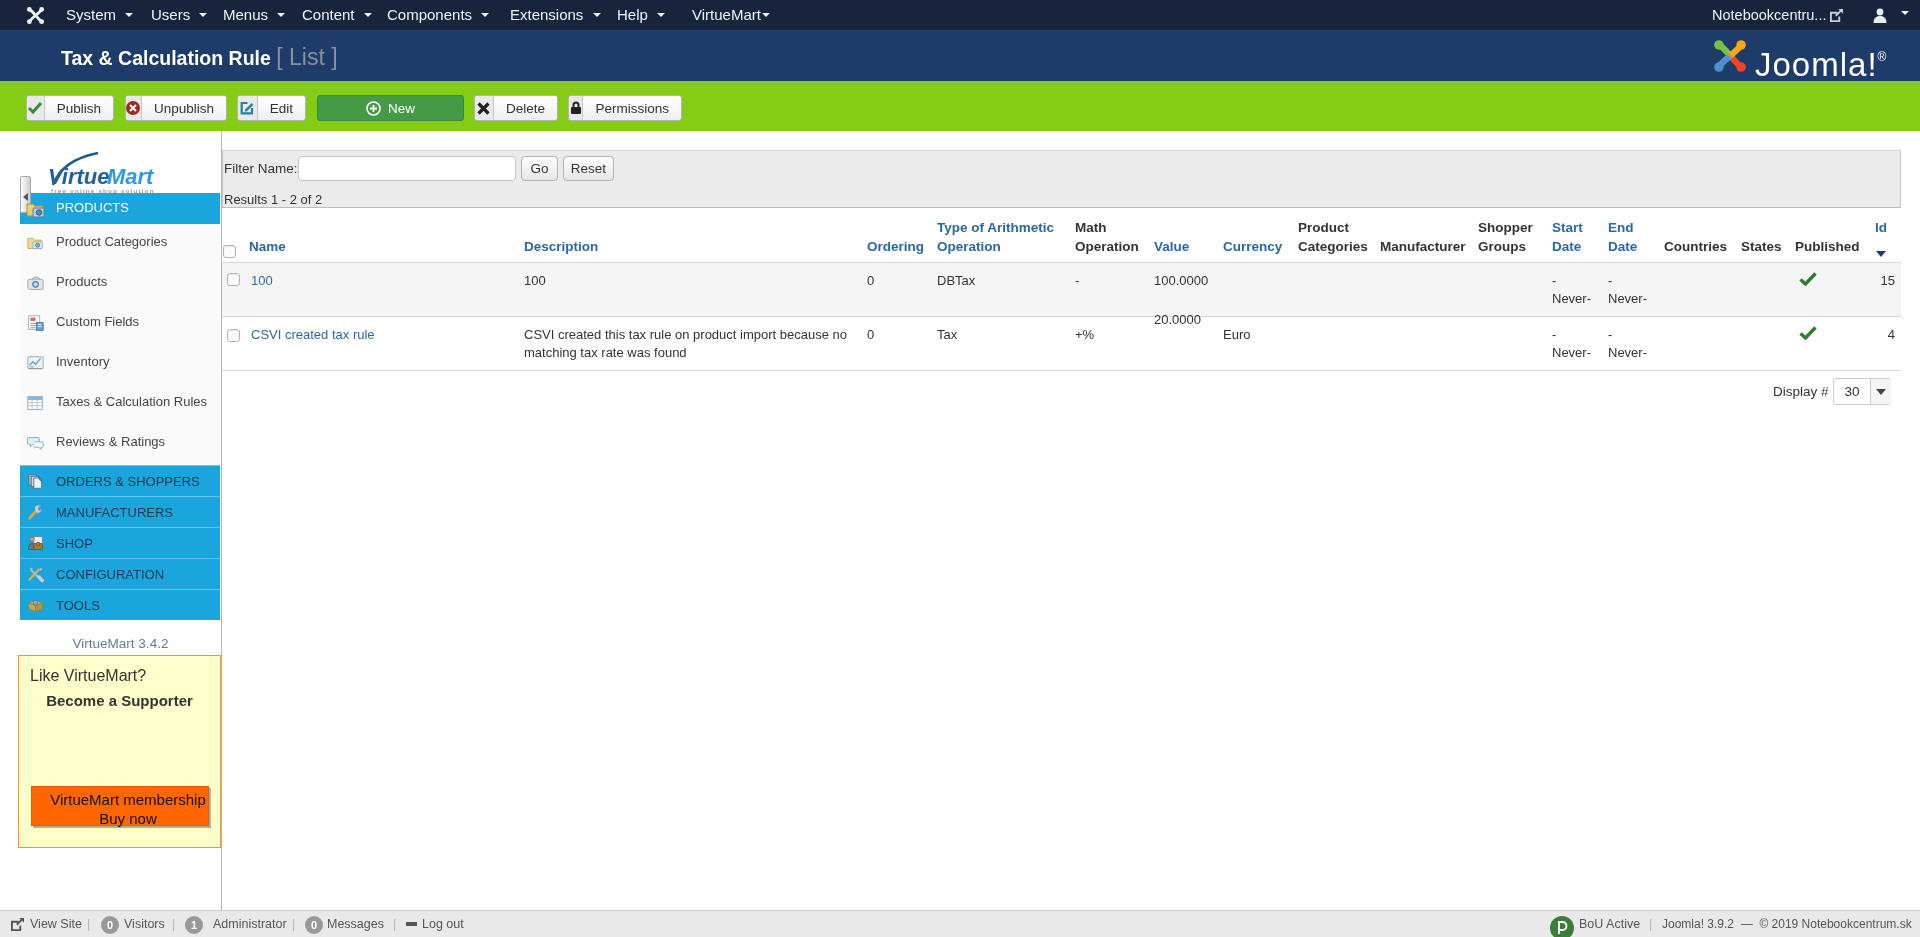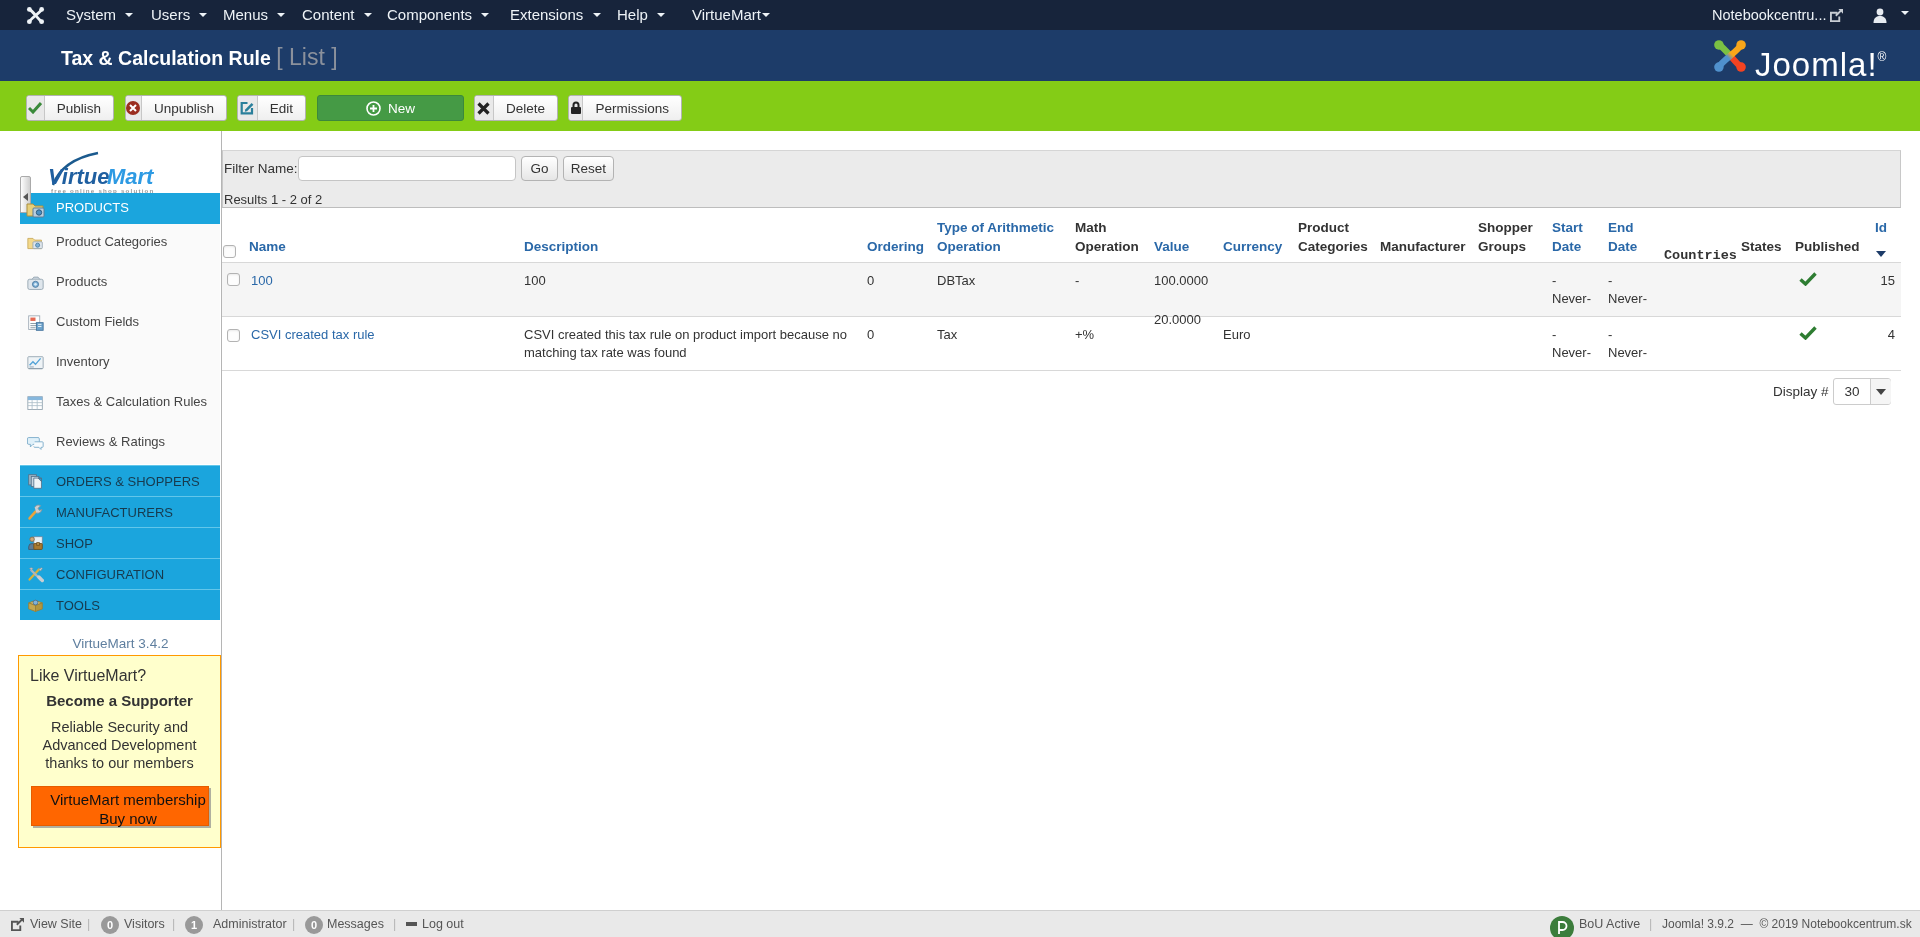--- a/index.html
+++ b/index.html
@@ -282,21 +282,20 @@
       <path d="M2,7 L2,14 L10,17 L10,10 Z" fill="#c5a84f" stroke="#9a7f35" stroke-width="1"></path>
       <path d="M18,7 L18,14 L10,17 L10,10 Z" fill="#b3973e" stroke="#9a7f35" stroke-width="1"></path>
       <circle cx="10" cy="6.5" r="2.8" fill="#7fb2d8" stroke="#44739b" stroke-width="1"></circle>
     </svg>
 </div>
 
 <div class="abs" style="left:20px;top:636px;width:201px;text-align:center;color:#5f7f9f;font-size:13.5px;">VirtueMart 3.4.2</div>
 <div class="abs" style="left:18px;top:655px;width:203px;height:193px;background:#ffffcc;border:1.5px solid #f90;">
   <div class="abs" style="left:11px;top:11px;font-size:16px;color:#333;">Like VirtueMart?</div>
   <div class="abs" style="left:0;top:36px;width:100%;text-align:center;font-size:15px;font-weight:bold;color:#333;">Become a Supporter</div>
-  <div class="abs" style="left:0;top:62px;width:100%;text-align:center;font-size:14.5px;color:#333;line-height:18px;">Reliable Security and<br>Advanced Development<br>thanks to our members</div>
   <div class="abs" style="left:12px;top:130px;width:178px;height:40px;background:#f60;border:1px solid #e55d00;box-shadow:2px 2px 0 #b0b0a0;text-align:center;font-size:15px;color:#111;line-height:19px;padding-top:3px;padding-left:16px;">VirtueMart membership<br>Buy now</div>
 </div>
 
 <div id="filterbar"></div>
 <div class="abs" style="left:224px;top:161px;font-size:13.5px;color:#333;">Filter Name:</div>
 <div class="abs" style="left:298px;top:156px;width:218px;height:25px;background:#fff;border:1px solid #c5c5c5;border-radius:4px;"></div>
 <div class="inbtn" style="left:521px;top:156px;width:37px;line-height:23px;">Go</div>
 <div class="inbtn" style="left:563px;top:156px;width:51px;line-height:23px;">Reset</div>
 <div class="abs" style="left:224px;top:192px;font-size:13px;color:#333;">Results 1 - 2 of 2</div>
 
@@ -306,21 +305,21 @@
 <div class="hcell hlink" style="left:867px;top:237px;">Ordering</div>
 <div class="hcell hlink" style="left:937px;top:218px;width:120px;">Type of Arithmetic Operation</div>
 <div class="hcell" style="left:1075px;top:218px;width:70px;">Math Operation</div>
 <div class="hcell hlink" style="left:1154px;top:237px;">Value</div>
 <div class="hcell hlink" style="left:1223px;top:237px;">Currency</div>
 <div class="hcell" style="left:1298px;top:218px;width:75px;">Product Categories</div>
 <div class="hcell" style="left:1380px;top:237px;">Manufacturer</div>
 <div class="hcell" style="left:1478px;top:218px;width:64px;">Shopper Groups</div>
 <div class="hcell hlink" style="left:1552px;top:218px;width:40px;">Start Date</div>
 <div class="hcell hlink" style="left:1608px;top:218px;width:40px;">End Date</div>
-<div class="hcell" style="left:1664px;top:246px;font-family:Liberation Mono, monospace;">Countries</div>
+<div class="hcell" style="left:1664px;top:237px;">Countries</div>
 <div class="hcell" style="left:1741px;top:237px;">States</div>
 <div class="hcell" style="left:1795px;top:237px;">Published</div>
 <div class="hcell hlink" style="left:1875px;top:218px;">Id</div>
 <div class="abs" style="left:1876px;top:251px;width:0;height:0;border-left:5px solid transparent;border-right:5px solid transparent;border-top:6px solid #1d3c69;"></div>
 
 <div class="abs" style="left:222px;top:263px;width:1679px;height:53px;background:#f5f5f5;"></div>
 <div class="rowline" style="top:262px;"></div>
 <div class="cb" style="left:227px;top:273px;"></div>
 <div class="cell clink" style="left:251px;top:272px;">100</div>
 <div class="cell" style="left:524px;top:272px;">100</div>

